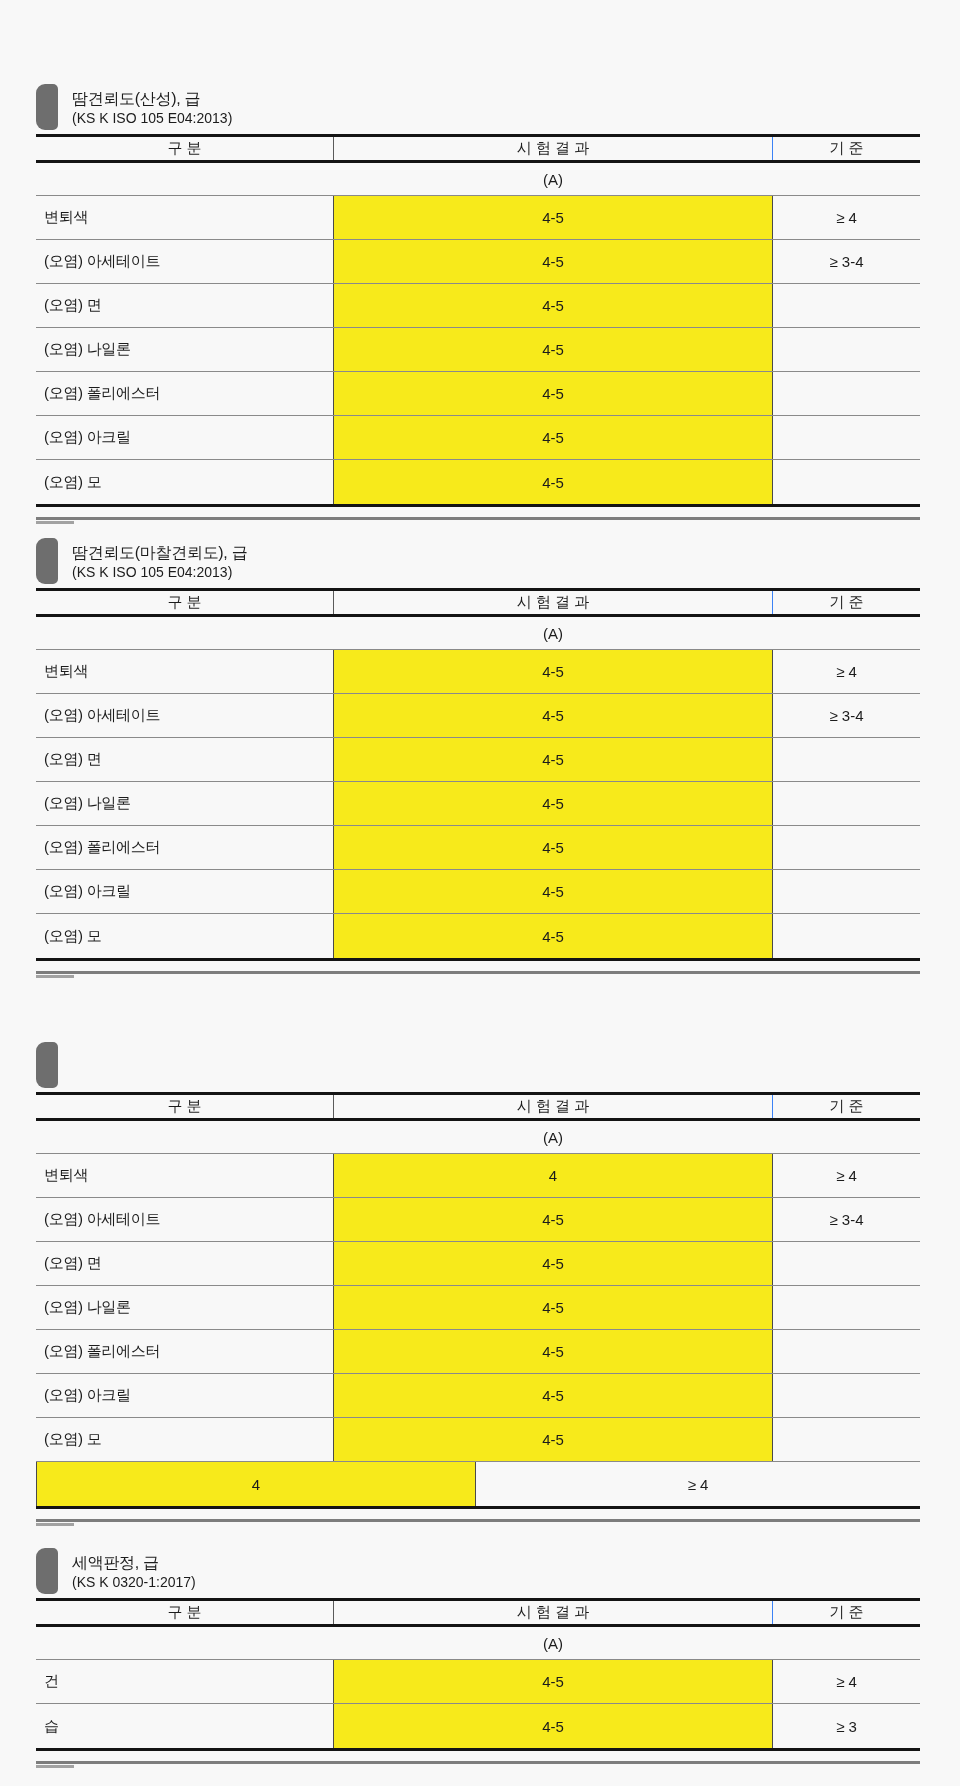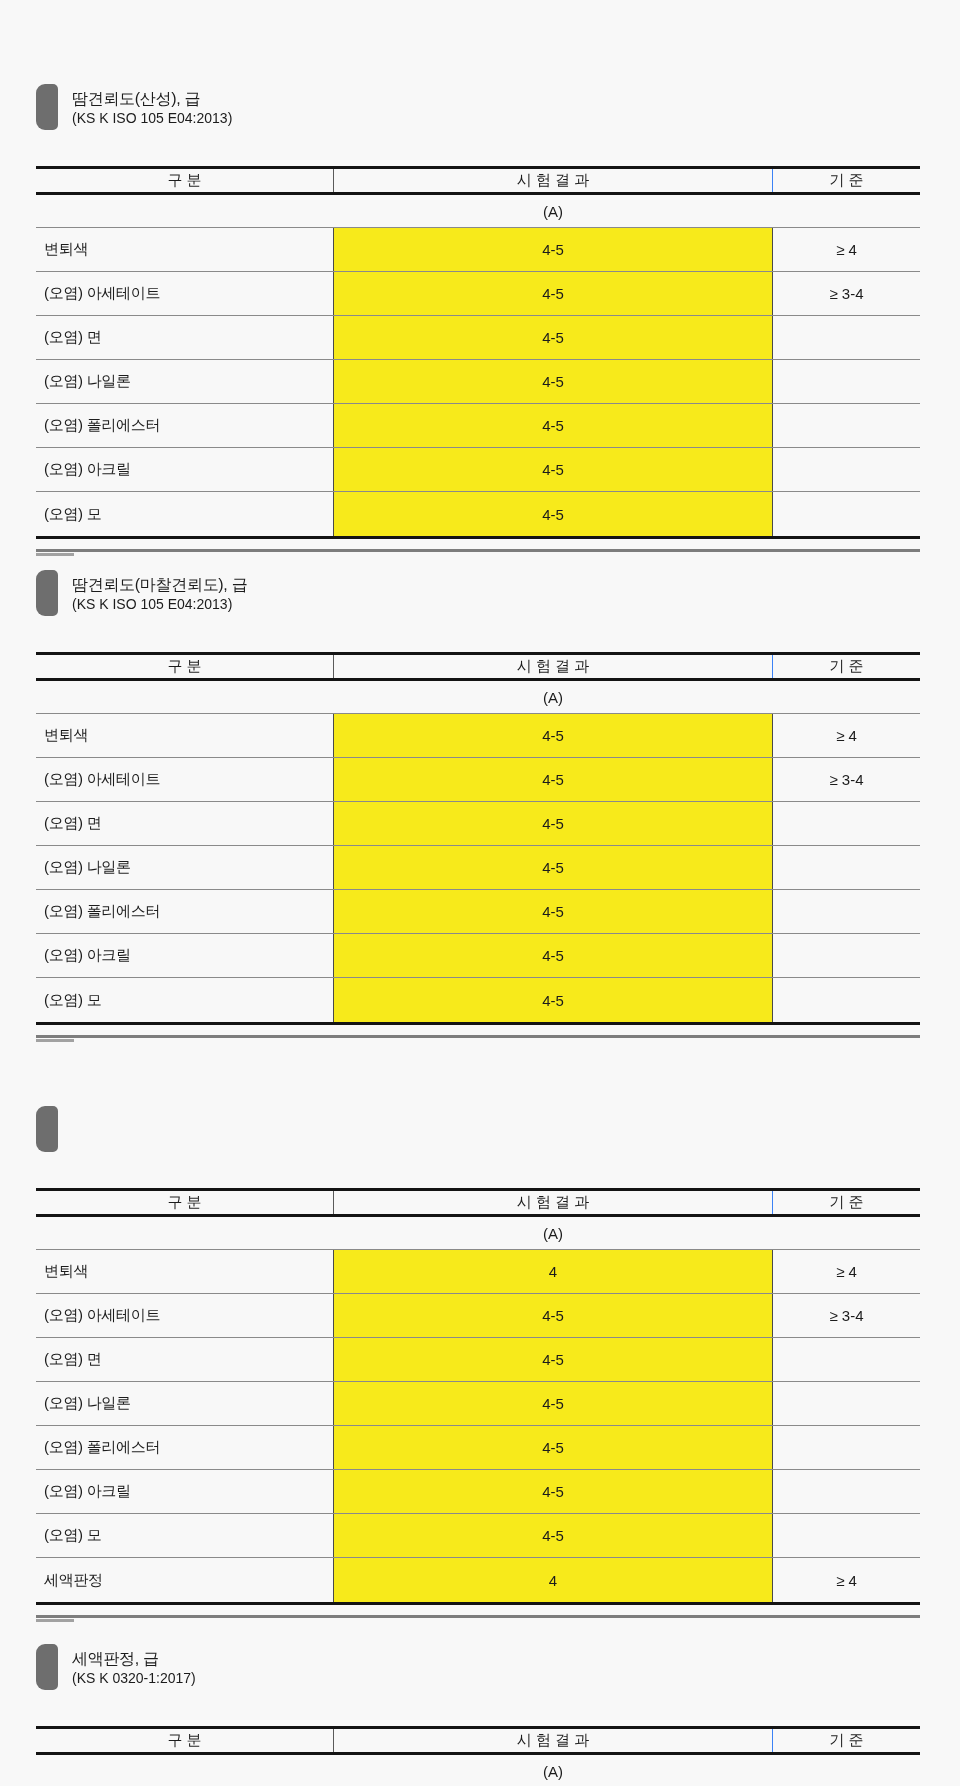--- a/index.html
+++ b/index.html
@@ -24,21 +24,21 @@
     border-radius: 9px 5px 5px 9px;
   }
   .heading-text {
     margin-left: 14px;
     display: flex; flex-direction: column; justify-content: space-between;
     padding: 2px 0 1px 0;
   }
   .heading-title { font-size: 16px; font-weight: 500; letter-spacing: -0.3px; }
   .heading-standard { font-size: 14px; font-weight: normal; }
 
-  .test-table { margin-top: 36px; border-bottom: 3px solid #141414; }
+  .test-table { margin-top: 4px; border-bottom: 3px solid #141414; }
   .c1 { width: 297px; }
   .c2 { width: 440px; }
   .c3 { flex: 1; }
 
   .thead {
     display: flex; height: 29px;
     border-top: 3px solid #141414;
     border-bottom: 3px solid #141414;
   }
   .th { display: flex; align-items: center; justify-content: center; font-size: 15px; }
@@ -235,21 +235,20 @@
         <div class="td c1">(오염) 아크릴</div>
         <div class="td c2">4-5</div>
         <div class="td c3"></div>
       </div>
       <div class="trow">
         <div class="td c1">(오염) 모</div>
         <div class="td c2">4-5</div>
         <div class="td c3"></div>
       </div>
       <div class="trow">
-        <div class="td c1">세액판정</div>
         <div class="td c2">4</div>
         <div class="td c3">≥ 4</div>
       </div>
     </div>
     <div class="separator">
       <span class="sep-main"></span>
         <span class="sep-tail"></span>
     </div>
   </section>
 

